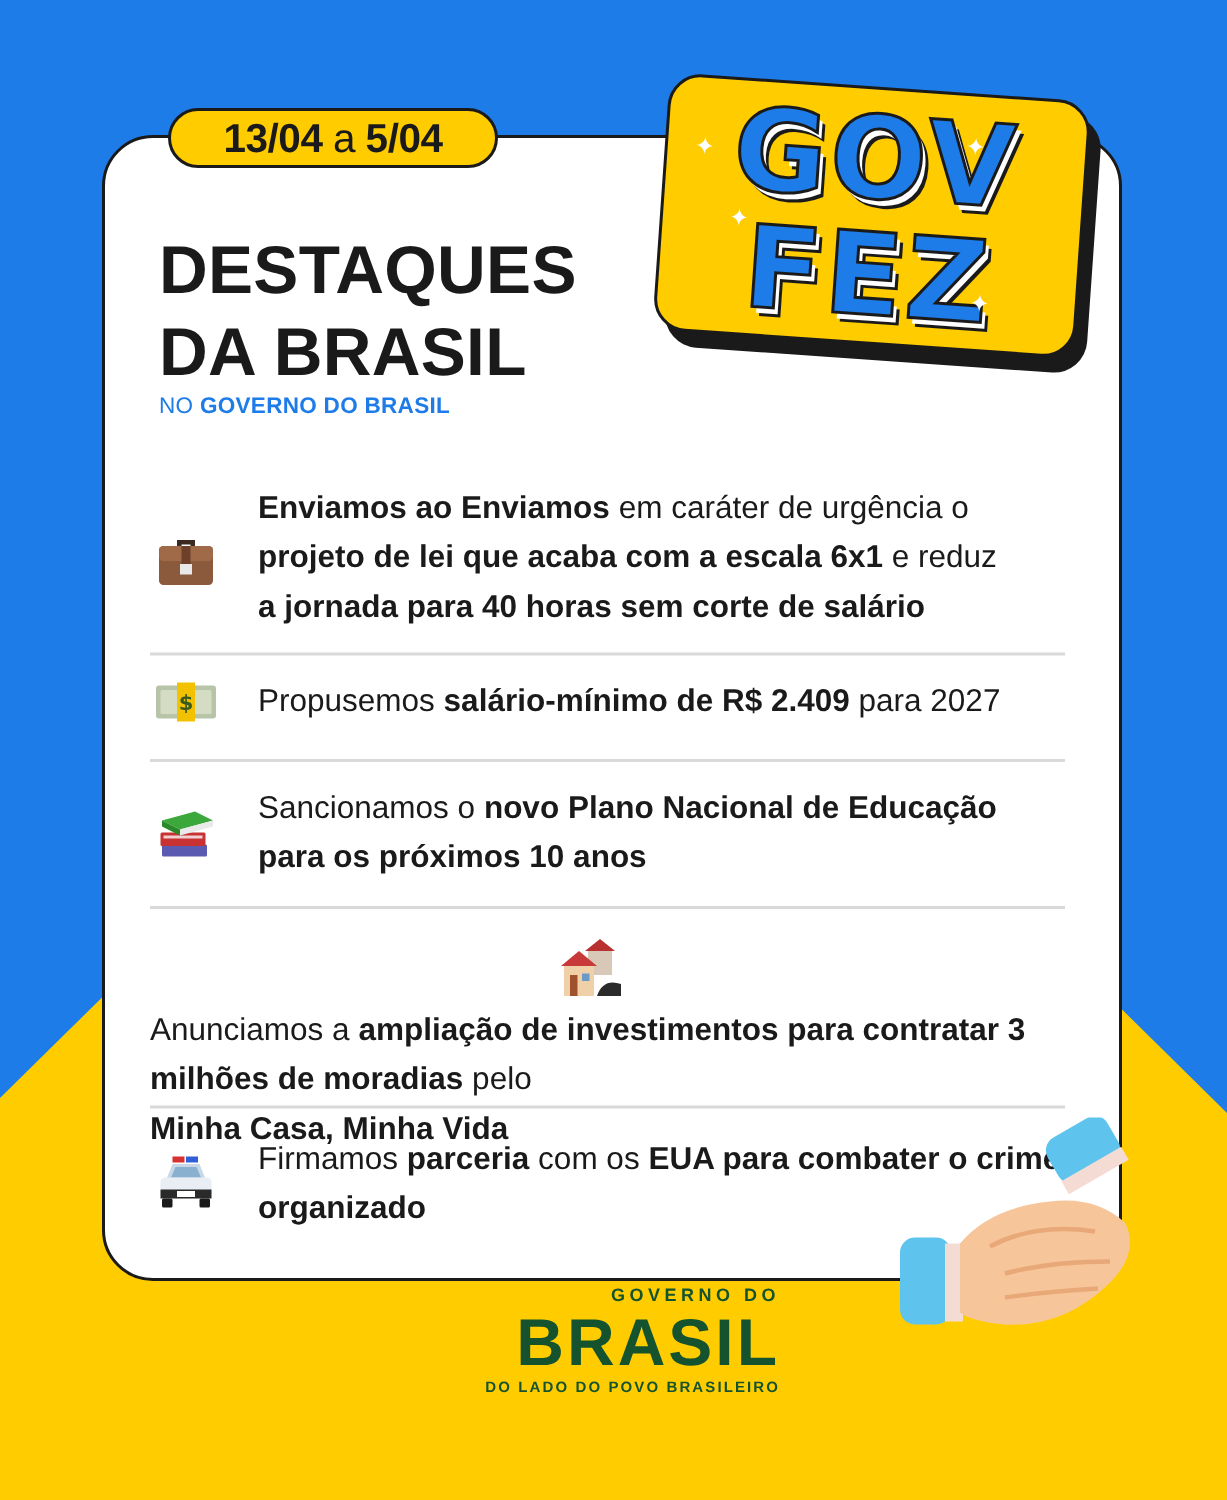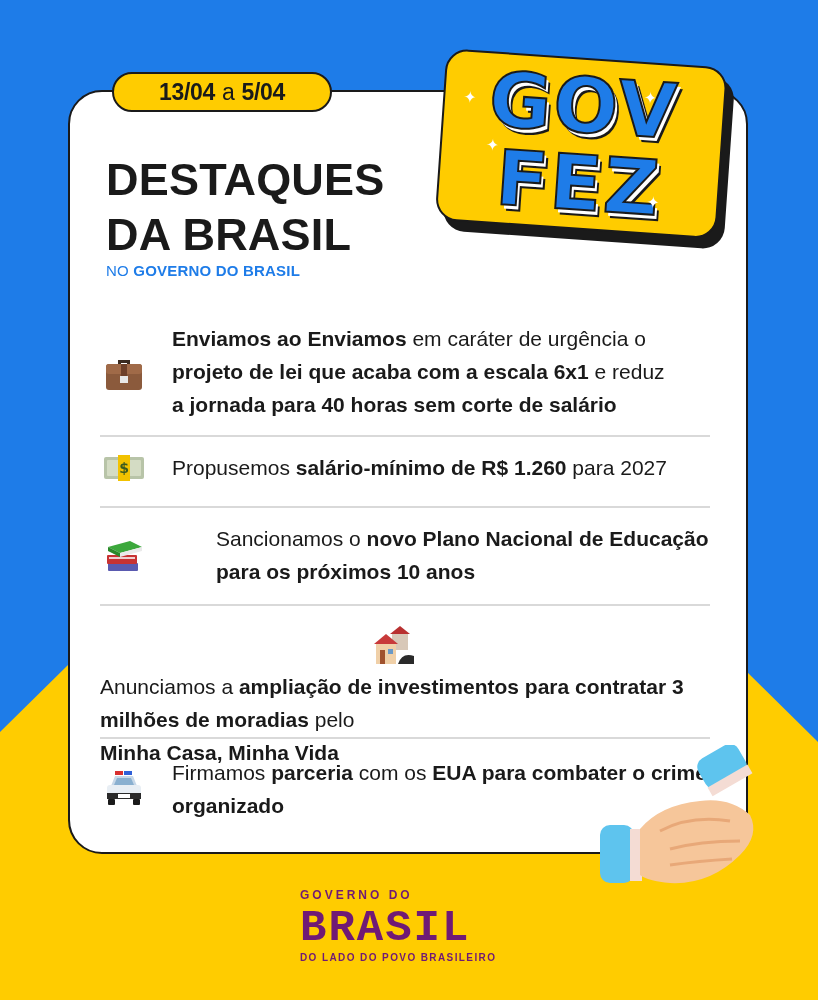--- a/index.html
+++ b/index.html
@@ -10,21 +10,21 @@
 
   .card {
     position: absolute; left: 68px; top: 90px; width: 680px; height: 764px;
     background: #ffffff; border: 2.5px solid #1a1a1a; border-radius: 34px;
   }
 
   .date-pill {
     position: absolute; left: 112px; top: 72px; width: 220px; height: 40px;
     background: #ffcc00; border: 2.5px solid #1a1a1a; border-radius: 20px;
     display: flex; align-items: center; justify-content: center;
-    font-size: 23px; font-weight: 700; color: #1a1a1a; letter-spacing: -0.3px;
+    font-size: 27px; font-weight: 700; color: #1a1a1a; letter-spacing: -0.3px;
   }
   .date-pill .sep { font-weight: 400; margin: 0 7px; }
 
   .title {
     position: absolute; left: 106px; top: 152px;
     font-size: 45px; font-weight: 800; line-height: 55px; color: #1a1a1a;
     letter-spacing: 0.2px;
   }
   .subtitle {
     position: absolute; left: 106px; top: 262px;
@@ -64,24 +64,24 @@
     width: 48px; flex: 0 0 48px; display: flex; align-items: center; justify-content: center;
     margin-right: 24px;
   }
   .item .text { font-size: 21px; line-height: 33px; color: #1a1a1a; }
   .item .text b { font-weight: 700; }
 
   .divider { position: absolute; left: 100px; width: 610px; height: 2px; background: #d9d9d9; }
 
   .handshake { position: absolute; left: 590px; top: 745px; width: 180px; height: 150px; }
 
-  .footer { position: absolute; left: 300px; top: 888px; width: 220px; text-align: left; color: #701a75; }
+  .footer { position: absolute; left: 300px; top: 856px; width: 220px; text-align: right; color: #14532d; }
   .footer .top { font-size: 12px; font-weight: 700; letter-spacing: 3px; }
   .footer .brand {
-    font-family: Liberation Mono, monospace; font-size: 44px; font-weight: 900; line-height: 48px;
+    font-family: Liberation Sans, sans-serif; font-size: 44px; font-weight: 900; line-height: 48px;
     letter-spacing: 2px; margin-top: 2px;
   }
   .footer .bottom { font-size: 10px; font-weight: 700; letter-spacing: 1.4px; margin-top: 0; }
 </style>
 </head>
 <body>
 
 <svg class="bg" viewBox="0 0 818 1000">
   <rect x="0" y="0" width="818" height="1000" fill="#ffcc00"></rect>
   <polygon points="0,0 818,0 818,742 747,672 68,665 0,732" fill="#1e7ce8"></polygon>
@@ -136,27 +136,27 @@
 <div class="item" style="top:451px;">
   <div class="icon">
     <svg width="42" height="28" viewBox="0 0 42 28">
       <rect x="1" y="3" width="40" height="22" rx="2" fill="#b8c4a8"></rect>
       <rect x="4" y="6" width="34" height="16" rx="1" fill="#d4dcc4"></rect>
       <rect x="15" y="1" width="12" height="26" fill="#f2c200"></rect>
       <text x="21" y="19" text-anchor="middle" font-size="14" font-weight="700" fill="#3a5a20" font-family="DejaVu Sans, sans-serif">$</text>
     </svg>
   </div>
   <div class="text">
-    <span>Propusemos </span><b>salário-mínimo de R$ 1.260</b><span> para 2027</span>
+    <span>Propusemos </span><b>salário-mínimo de R$ 2.409</b><span> para 2027</span>
   </div>
 </div>
 
 <div class="divider" style="top:506px;"></div>
 
-<div class="item" style="top:522px;gap:44px;">
+<div class="item" style="top:522px;">
   <div class="icon">
     <svg width="40" height="40" viewBox="0 0 40 40">
       <rect x="4" y="28" width="30" height="8" rx="1" fill="#5a5ab0"></rect>
       <rect x="3" y="20" width="30" height="9" rx="1" fill="#c83232"></rect>
       <rect x="5" y="22" width="26" height="2" fill="#f0d0d0"></rect>
       <polygon points="4,12 26,6 38,12 16,18" fill="#3ca83c"></polygon>
       <polygon points="4,12 16,18 16,22 4,16" fill="#2a8a2a"></polygon>
       <polygon points="16,18 38,12 38,16 16,22" fill="#eaeaea"></polygon>
     </svg>
   </div>

